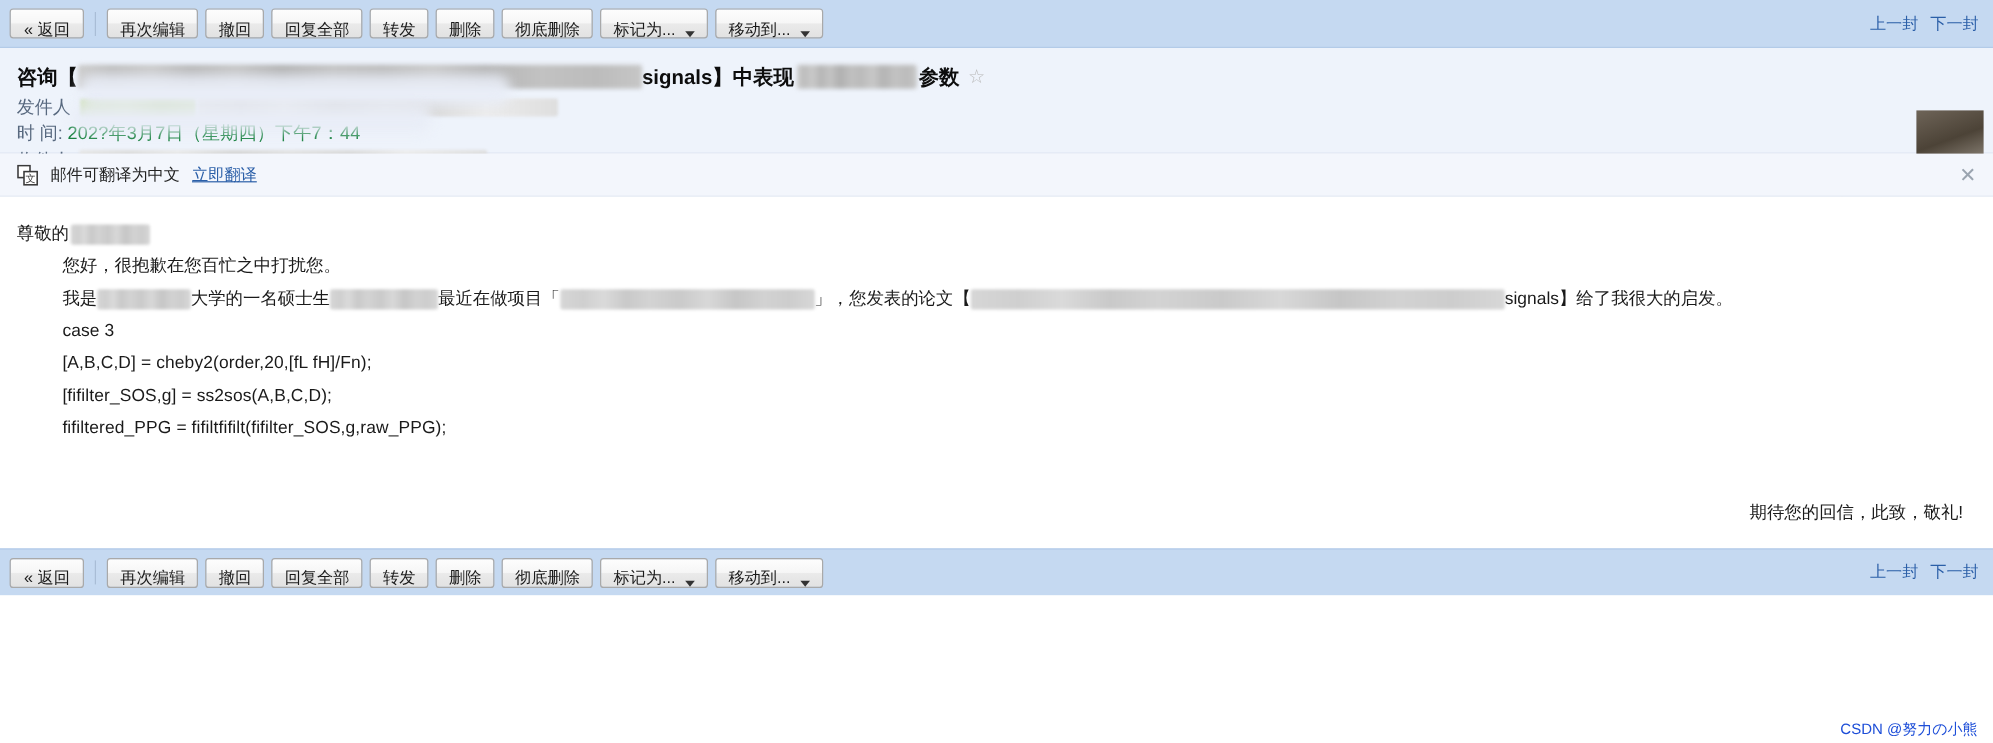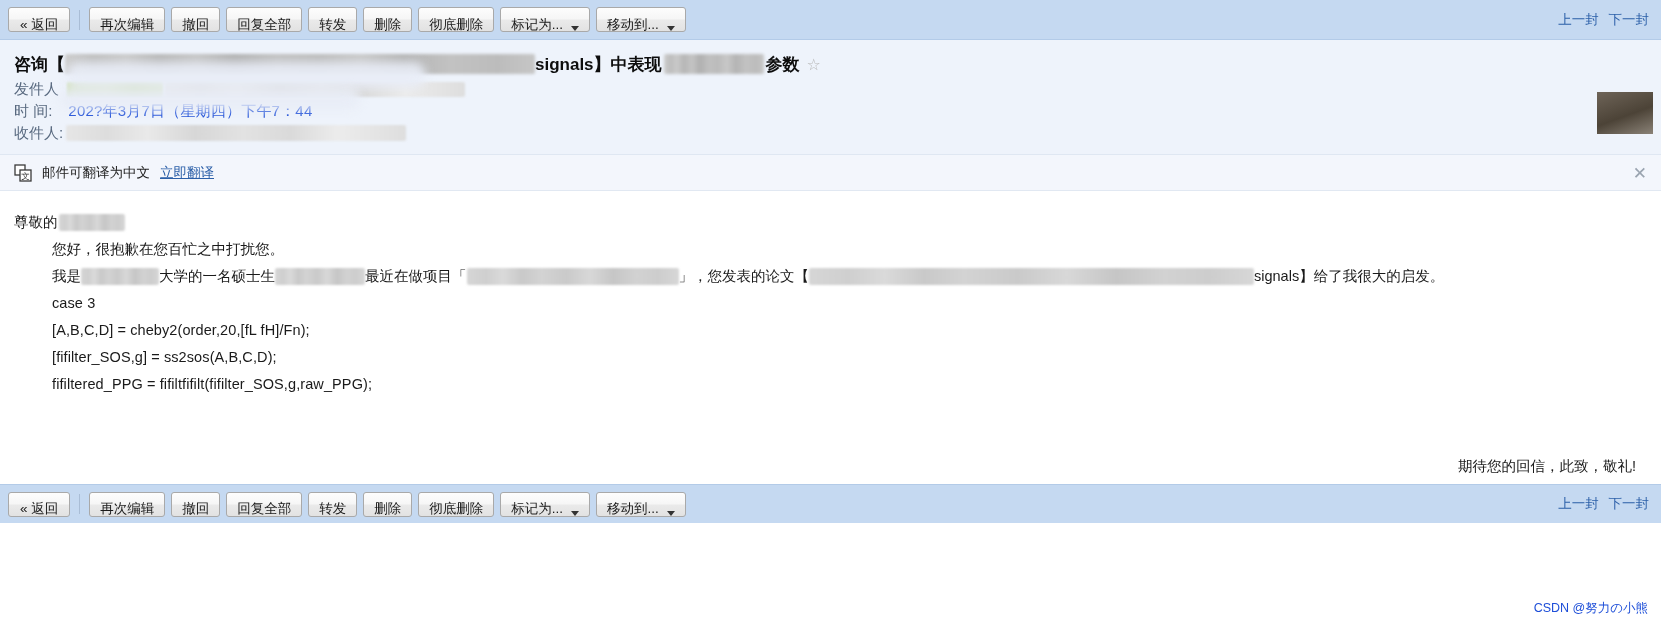--- a/index.html
+++ b/index.html
@@ -73,21 +73,21 @@
   }
   .nav-links span { cursor: pointer; }
   .nav-links span:first-child { margin-right: 6px; }
 
   
   .mail-header {
     position: relative;
     background: #eef3fb;
     border-bottom: 1px solid #dfe7f2;
     padding: 10px 0 10px 14px;
-    height: 115px;
+    height: 88px;
   }
   .subject-row {
     display: flex;
     align-items: center;
     font-size: 17px;
     font-weight: bold;
     color: #0d0d0d;
     height: 28px;
     white-space: nowrap;
   }
@@ -101,22 +101,22 @@
   .meta-line {
     display: flex;
     align-items: center;
     font-size: 15px;
     color: #4a5a70;
     height: 22px;
     white-space: nowrap;
   }
   .meta-label { color: #58697f; }
   .meta-date {
-    color: #1d4ed8;
-    margin-left: 16px;
+    color: #15803d;
+    margin-left: 4px;
     letter-spacing: 0.2px;
   }
 
   
   .redact {
     display: inline-block;
     vertical-align: middle;
     border-radius: 2px;
     background:
       linear-gradient(90deg,
@@ -212,21 +212,21 @@
     font-size: 14.5px;
     color: #1a1a1a;
     overflow: hidden;
   }
   .bl { height: 27px; line-height: 27px; white-space: nowrap; display: flex; align-items: center; }
   .bl.indent { padding-left: 38px; }
   .mono-line { font-size: 14.5px; letter-spacing: 0.1px; }
   .closing {
     position: absolute;
     right: 25px;
-    top: 266px;
+    top: 254px;
     font-size: 14.5px;
     white-space: nowrap;
   }
 
   
   .watermark {
     position: absolute;
     right: 13px;
     bottom: 2px;
     font-size: 12.5px;

